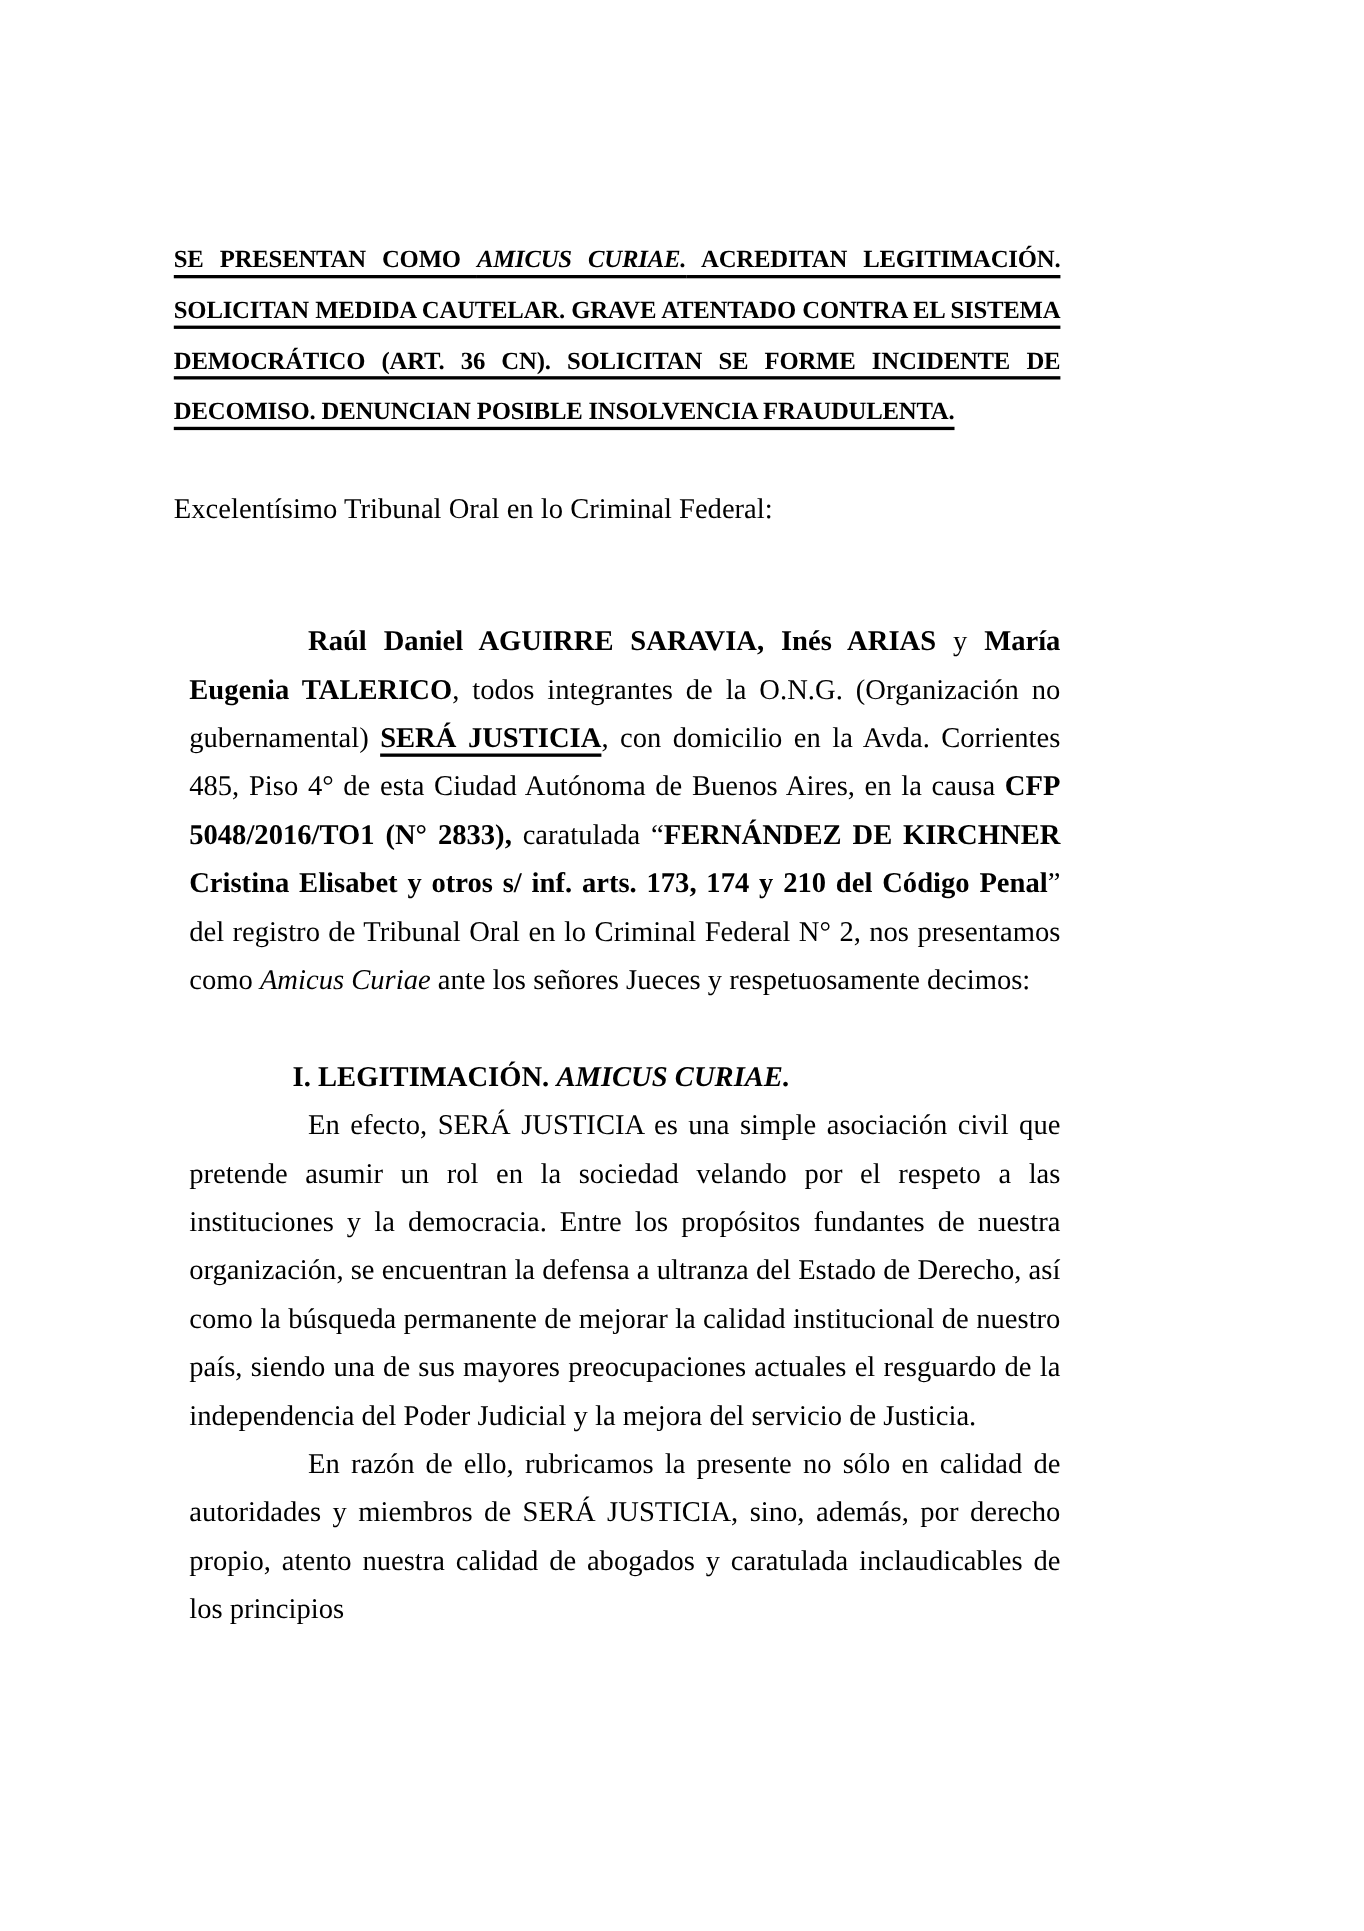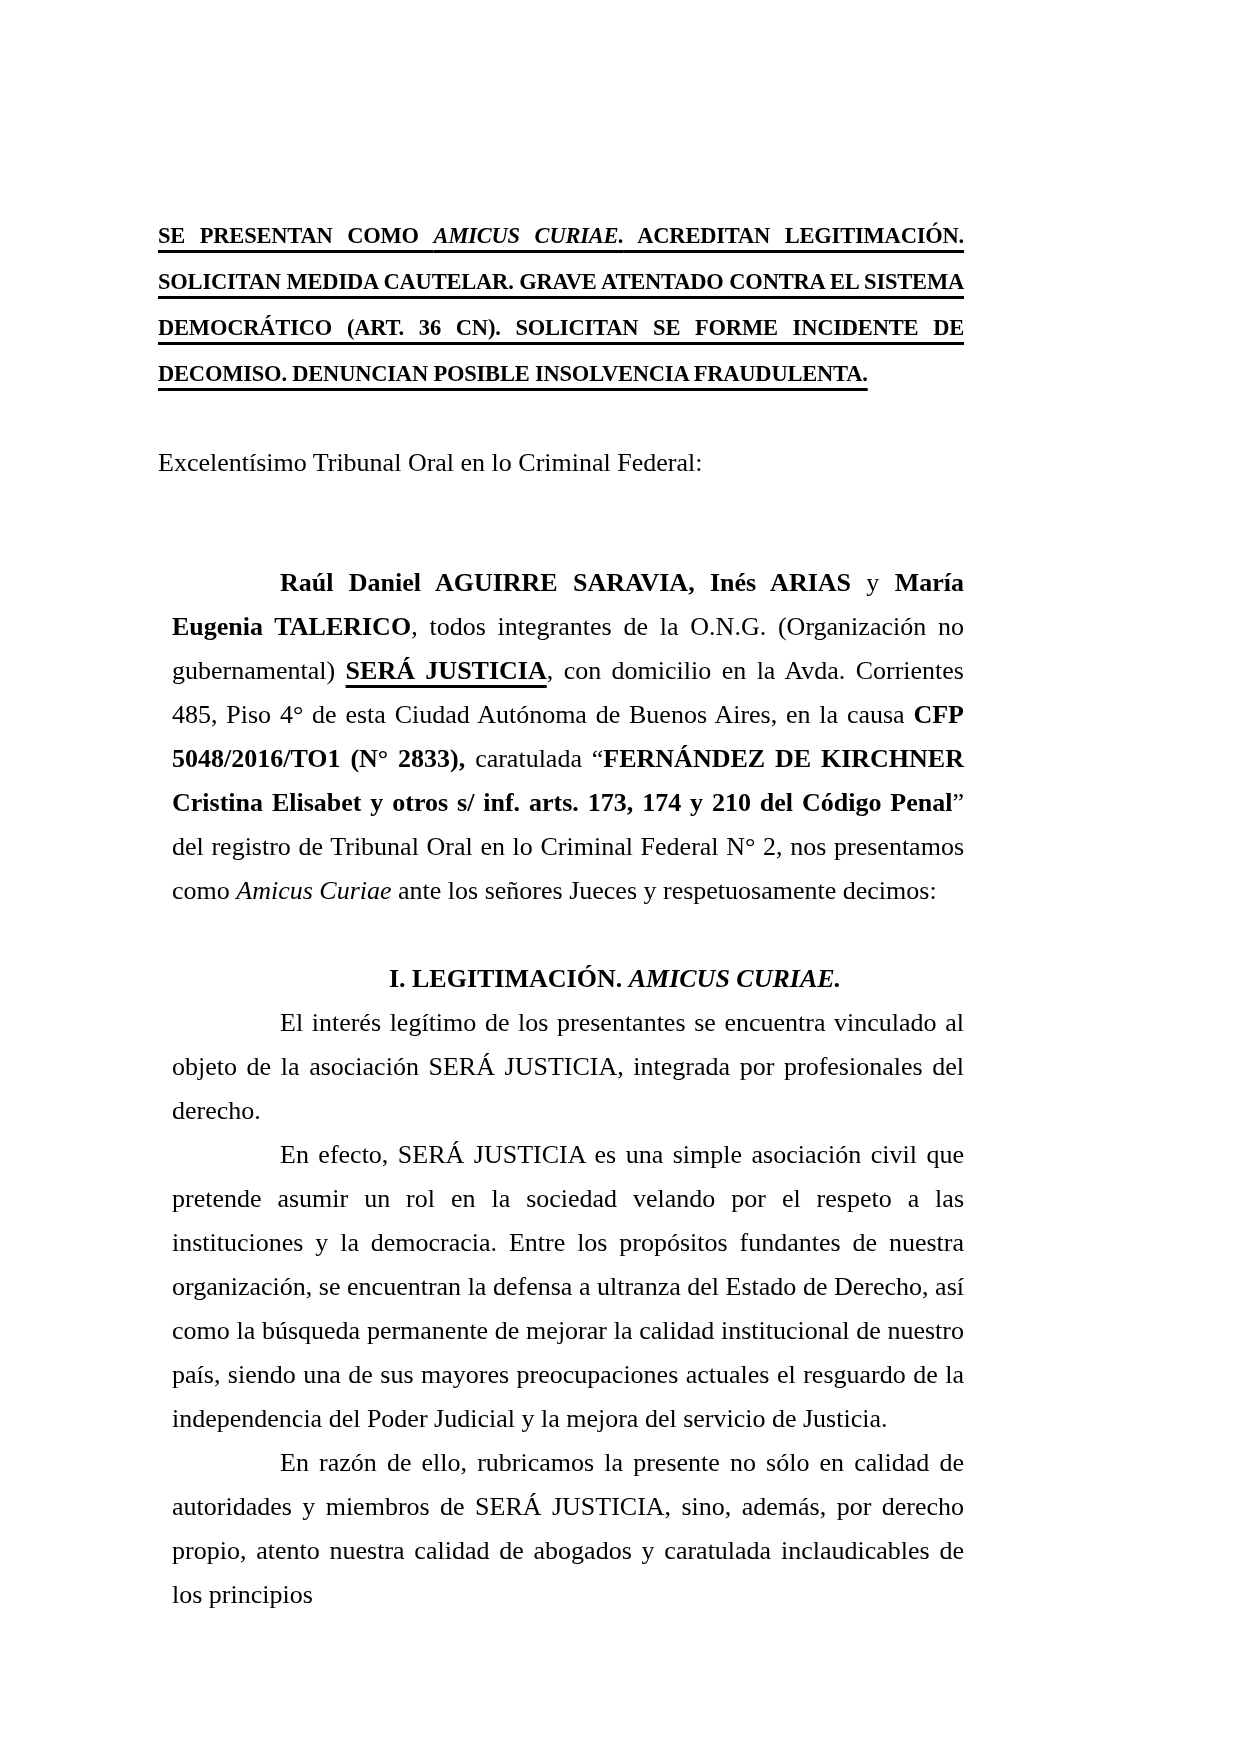--- a/index.html
+++ b/index.html
@@ -41,21 +41,21 @@
     text-align: justify;
     text-indent: 108px;
     margin-left: 14px;
   }
   .intro {
     margin-bottom: 44px;
   }
   .heading {
     font-weight: bold;
     text-indent: 108px;
-    text-align: center;
+    text-align: left;
   }
   .b  { font-weight: bold; }
   .i  { font-style: italic; }
   .bi { font-weight: bold; font-style: italic; }
   .bu {
     font-weight: bold;
     text-decoration: underline;
     text-decoration-thickness: 2.5px;
     text-underline-offset: 6px;
   }
@@ -66,19 +66,18 @@
 <div class="page">
 
   <p class="title"><span>SE PRESENTAN COMO </span><span class="i">AMICUS CURIAE.</span><span> ACREDITAN LEGITIMACIÓN. SOLICITAN MEDIDA CAUTELAR. GRAVE ATENTADO CONTRA EL SISTEMA DEMOCRÁTICO (ART. 36 CN). SOLICITAN SE FORME INCIDENTE DE DECOMISO. DENUNCIAN POSIBLE INSOLVENCIA FRAUDULENTA.</span></p>
 
   <p class="salutation">Excelentísimo Tribunal Oral en lo Criminal Federal:</p>
 
   <p class="para intro"><span class="b">Raúl Daniel AGUIRRE SARAVIA, Inés ARIAS</span><span> y </span><span class="b">María Eugenia TALERICO</span><span>, todos integrantes de la O.N.G. (Organización no gubernamental) </span><span class="bu">SERÁ JUSTICIA</span><span>, con domicilio en la Avda. Corrientes 485, Piso 4° de esta Ciudad Autónoma de Buenos Aires, en la causa </span><span class="b">CFP 5048/2016/TO1 (N° 2833),</span><span> caratulada “</span><span class="b">FERNÁNDEZ DE KIRCHNER Cristina Elisabet y otros s/ inf. arts. 173, 174 y 210 del Código Penal</span><span>” del registro de Tribunal Oral en lo Criminal Federal N° 2, nos presentamos como </span><span class="i">Amicus Curiae</span><span> ante los señores Jueces y respetuosamente decimos:</span></p>
 
   <p class="heading"><span>I. LEGITIMACIÓN. </span><span class="bi">AMICUS CURIAE.</span></p>
 
-  <p class="para">El interés legítimo de los presentantes se encuentra vinculado al objeto de la asociación SERÁ JUSTICIA, integrada por profesionales del derecho.</p>
 
   <p class="para">En efecto, SERÁ JUSTICIA es una simple asociación civil que pretende asumir un rol en la sociedad velando por el respeto a las instituciones y la democracia. Entre los propósitos fundantes de nuestra organización, se encuentran la defensa a ultranza del Estado de Derecho, así como la búsqueda permanente de mejorar la calidad institucional de nuestro país, siendo una de sus mayores preocupaciones actuales el resguardo de la independencia del Poder Judicial y la mejora del servicio de Justicia.</p>
 
   <p class="para">En razón de ello, rubricamos la presente no sólo en calidad de autoridades y miembros de SERÁ JUSTICIA, sino, además, por derecho propio, atento nuestra calidad de abogados y caratulada inclaudicables de los principios</p>
 
 </div>
 
 </body></html>

